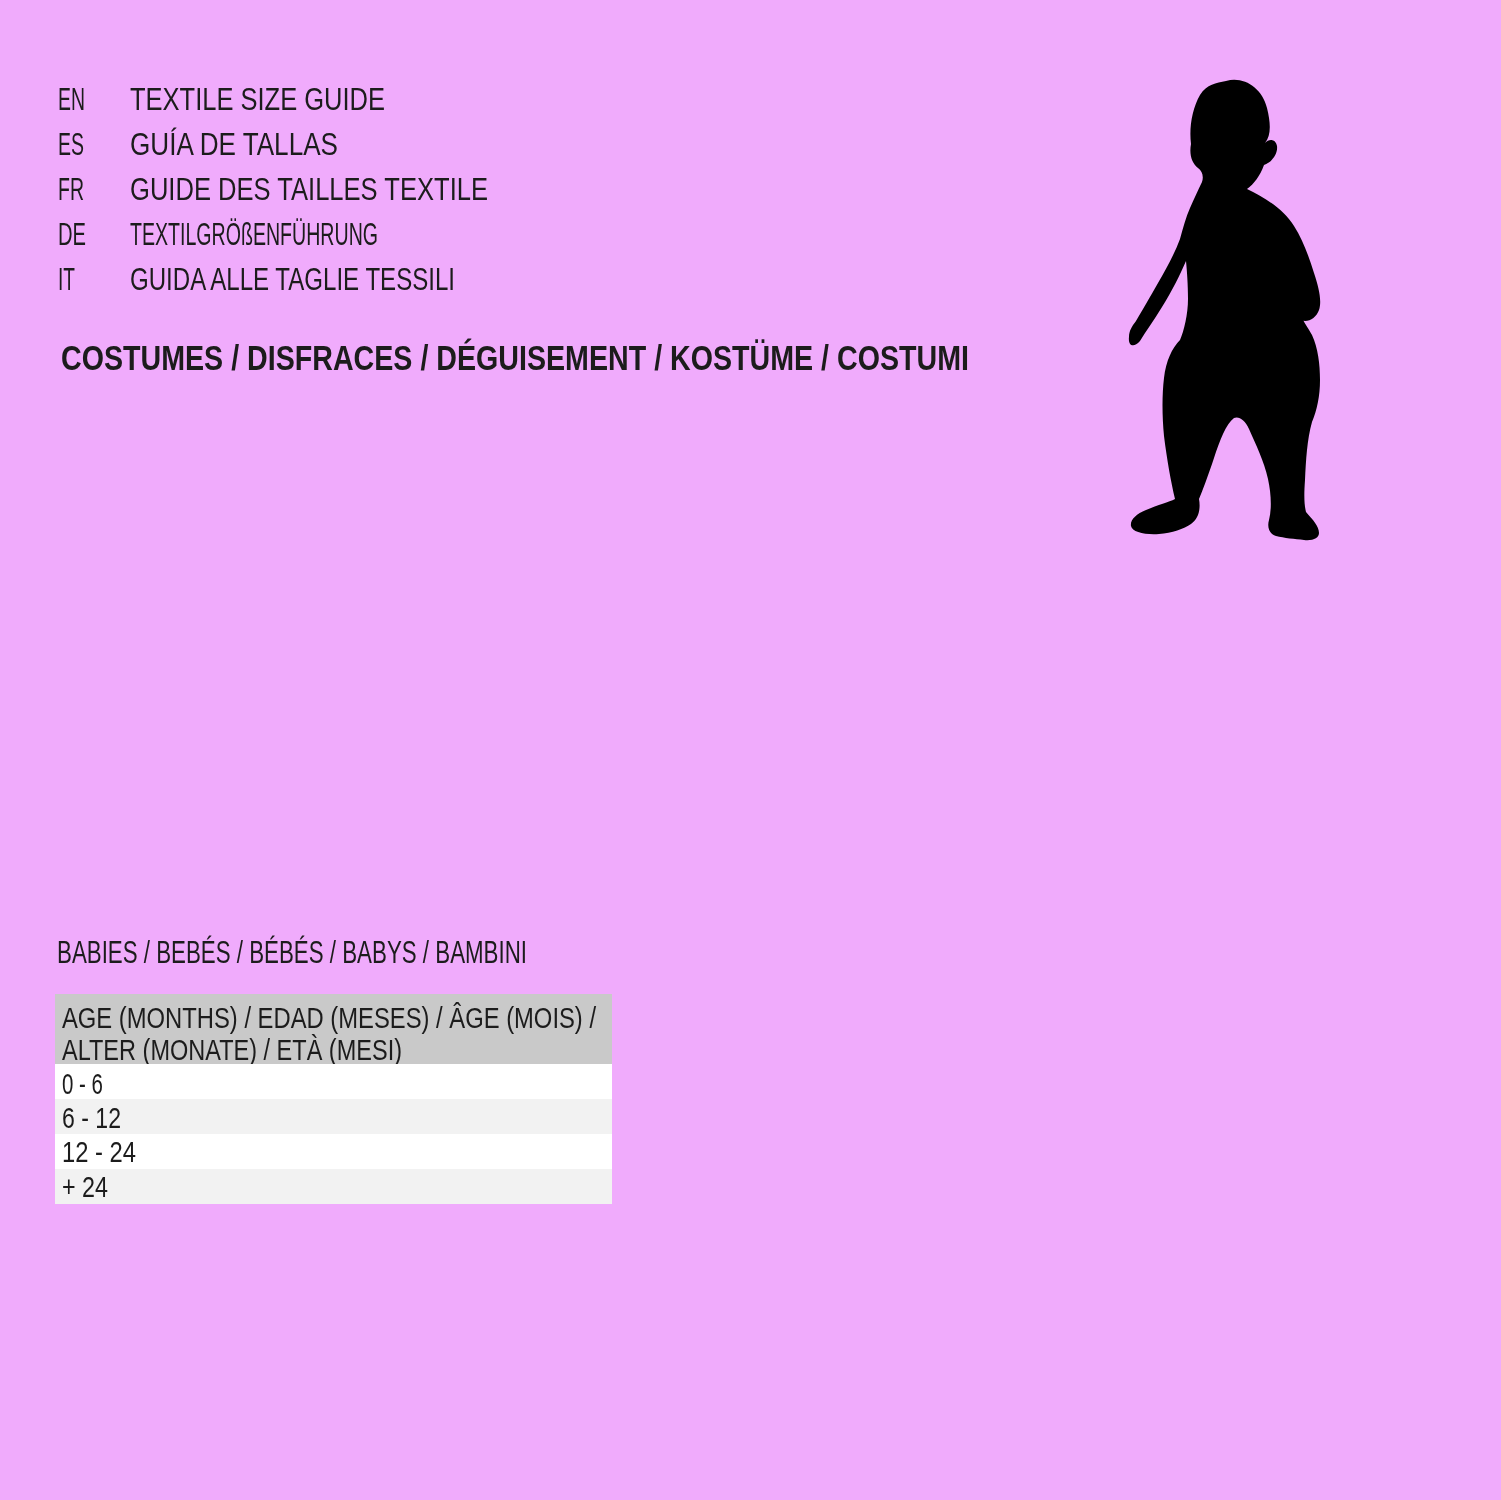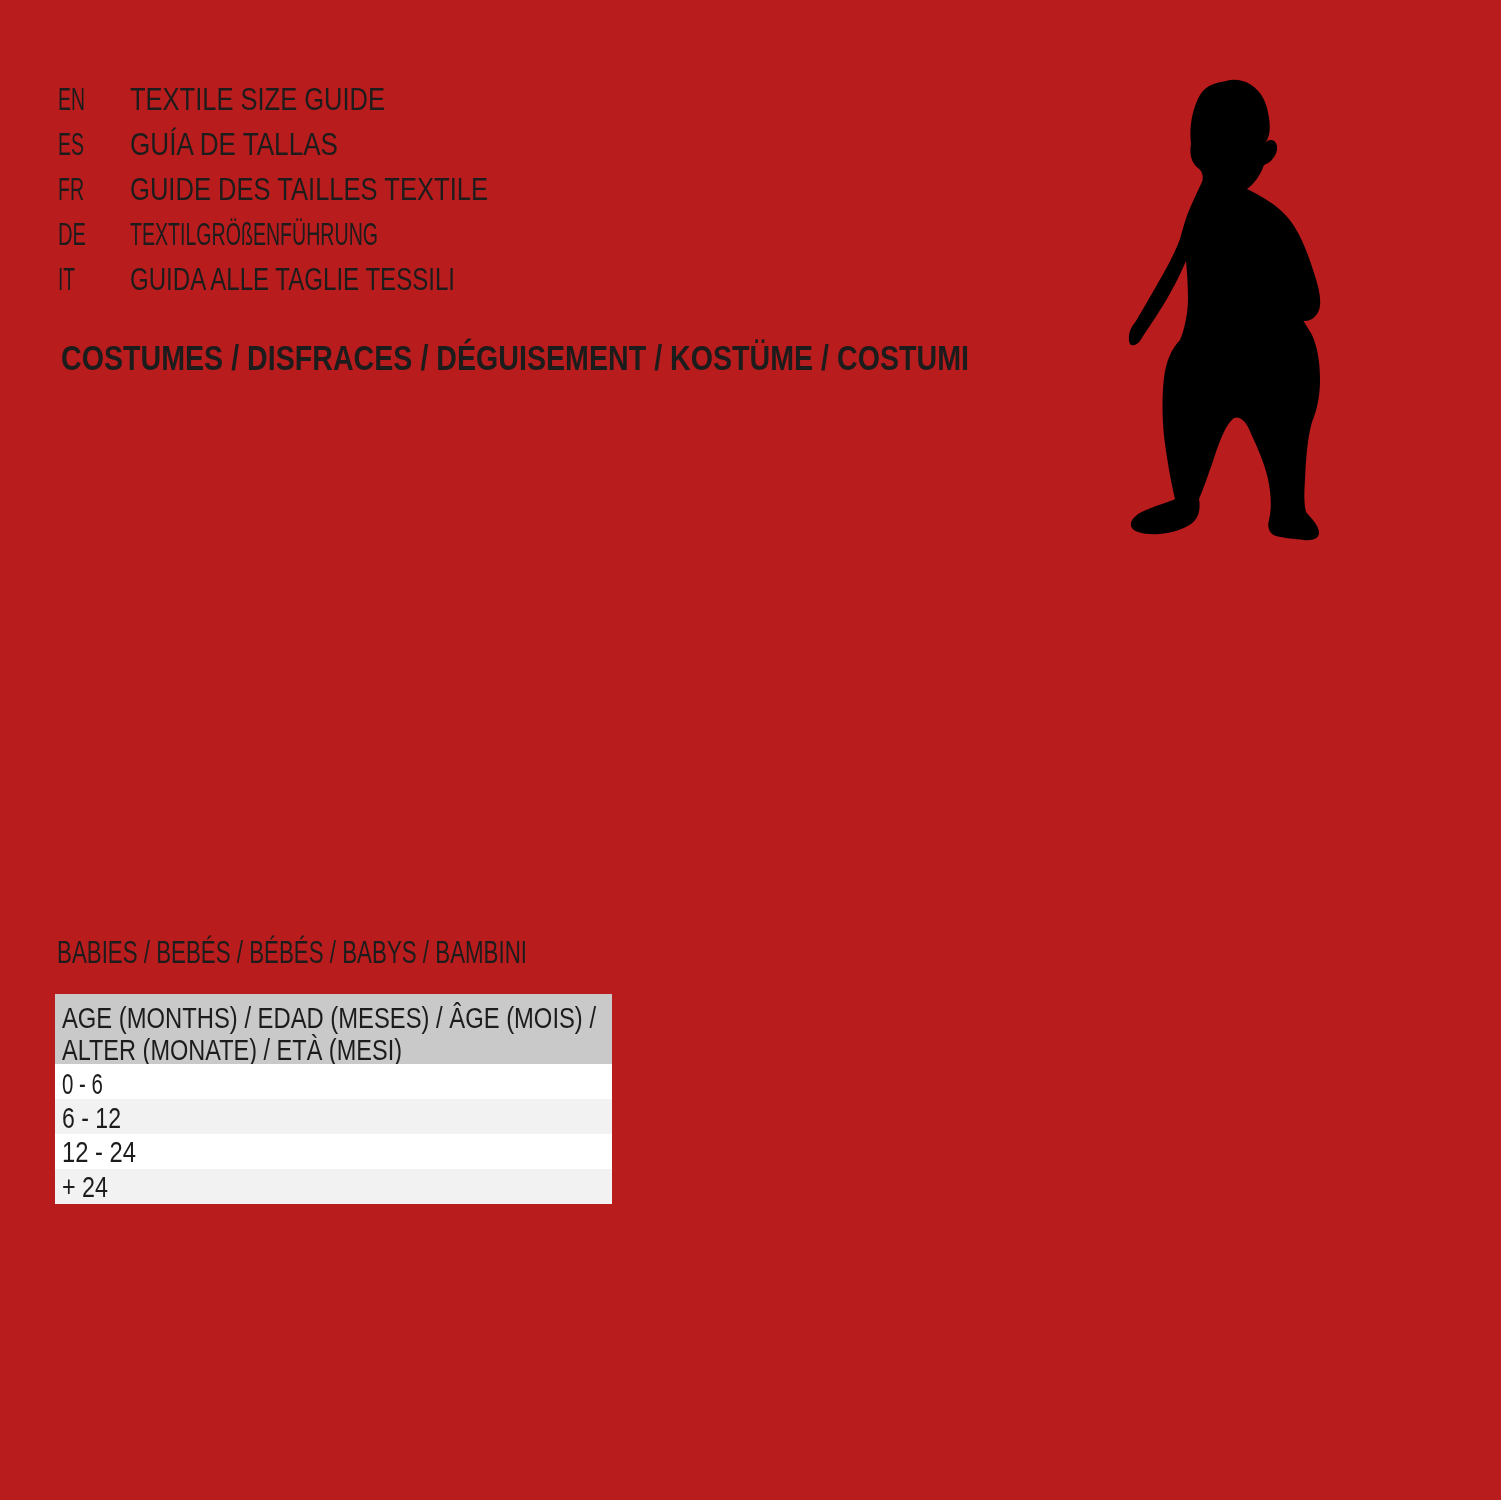--- a/index.html
+++ b/index.html
@@ -1,20 +1,20 @@
 <!DOCTYPE html>
 <html><head>
 <meta charset="utf-8">
 <style>
   html, body { margin: 0; padding: 0; background: #ffffff; }
   .page {
     position: relative;
     width: 1501px;
     height: 1500px;
-    background: #b91c1c;
+    background: #f0abfc;
     overflow: hidden;
     font-family: "Liberation Sans", sans-serif;
   }
   svg.canvas { position: absolute; left: 0; top: 0; }
   .txt {
     font-family: "Liberation Sans", sans-serif;
     fill: #1c1c1c;
     font-stretch: condensed;
   }
   .fs-lang  { font-size: 31px; }

